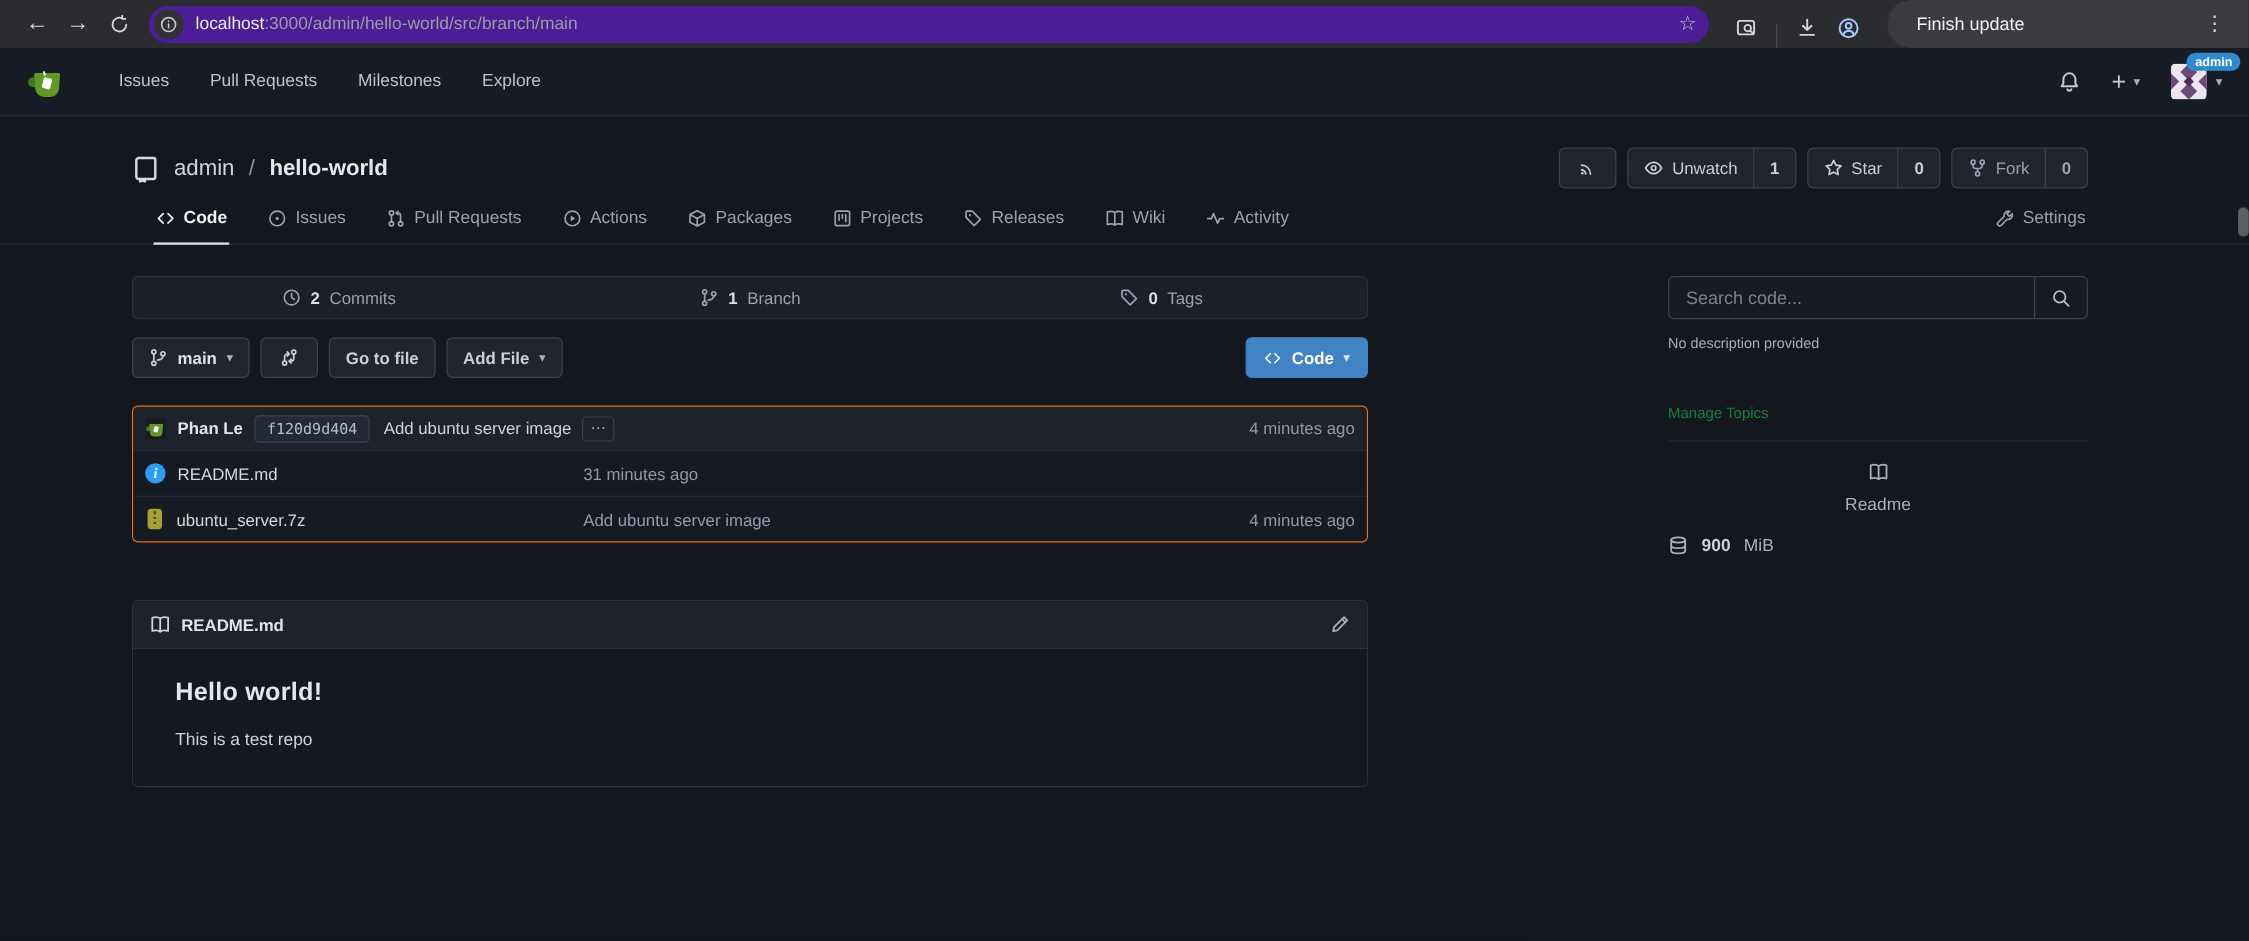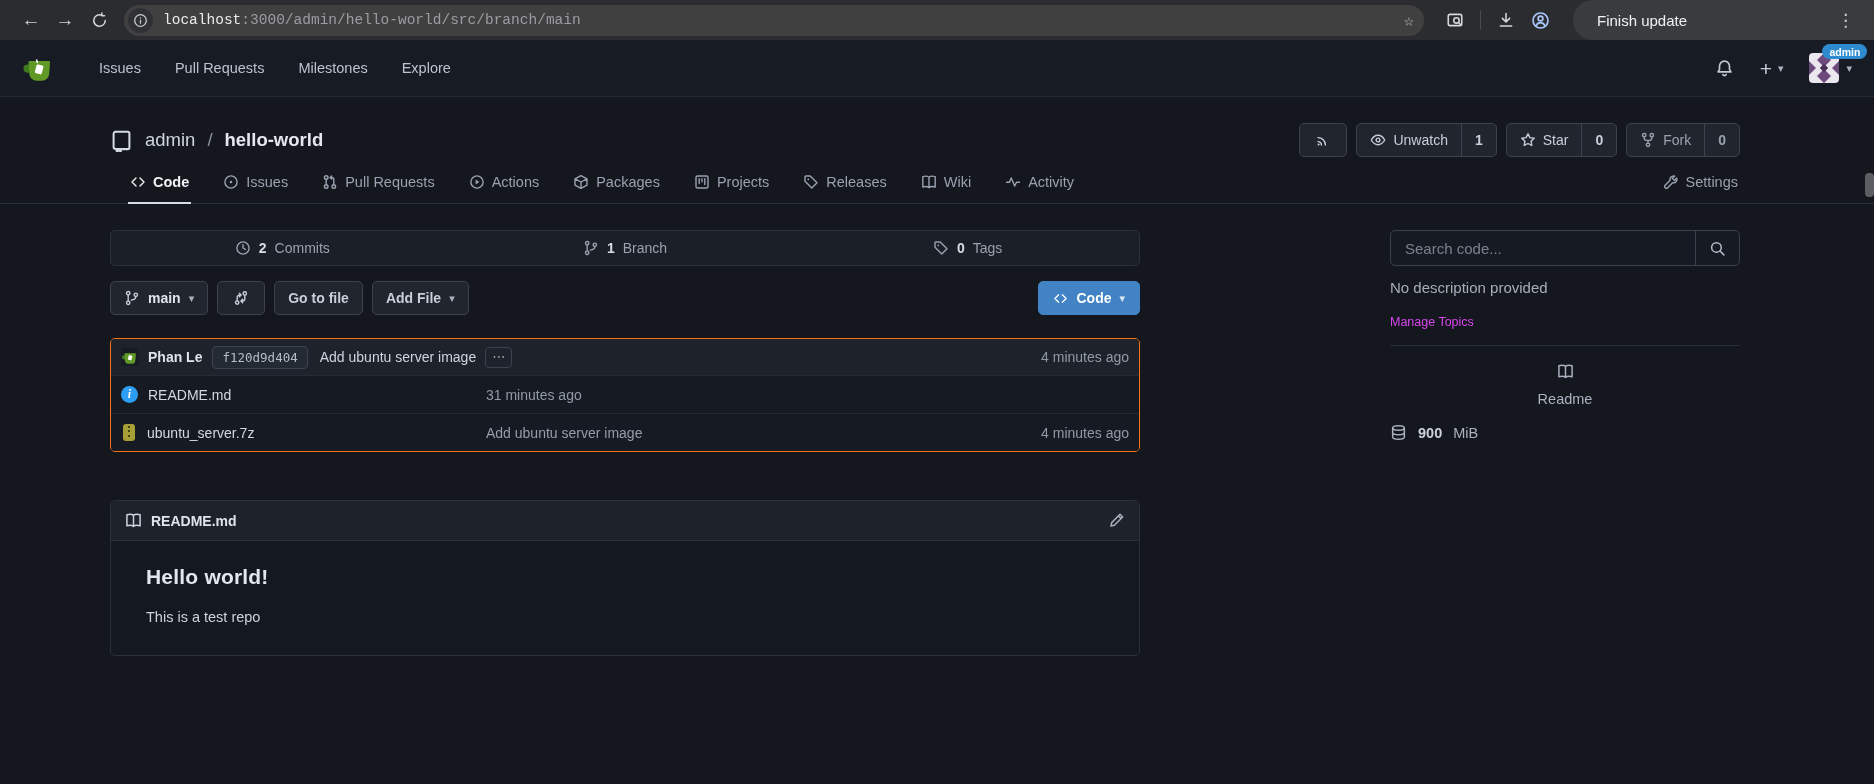--- a/index.html
+++ b/index.html
@@ -3,26 +3,26 @@
 <meta charset="utf-8">
 <style>
   * { margin:0; padding:0; box-sizing:border-box; }
   html,body { width:1874px; height:784px; overflow:hidden; }
   body { background:#14171e; font-family:"Liberation Sans","DejaVu Sans",sans-serif; color:#dbe0ea; font-size:14px; }
   .svgi { stroke:currentColor; fill:none; stroke-width:1.4; stroke-linecap:round; stroke-linejoin:round; display:block; }
 
   
   .browser-bar { height:40px; background:#2b2c2f; display:flex; align-items:center; padding:0 0 0 14px; }
   .nav-ico { width:34px; height:34px; display:flex; align-items:center; justify-content:center; color:#d6d7d9; font-size:19px; cursor:pointer; flex:0 0 auto; }
-  .address-pill { margin-left:8px; width:1300px; height:31px; background:#404040; border-radius:16px; display:flex; align-items:center; padding:0 10px 0 4px;font-family:Liberation Mono, monospace; }
+  .address-pill { margin-left:8px; width:1300px; height:31px; background:#4c1d95; border-radius:16px; display:flex; align-items:center; padding:0 10px 0 4px; }
   .info-circle { width:25px; height:25px; border-radius:50%; background:#303134; display:flex; align-items:center; justify-content:center; color:#c7c8ca; margin-right:10px; }
   .url { font-size:14.5px; color:#9b9da2; white-space:nowrap; overflow:hidden; flex:1; }
   .url .host { color:#e9eaec; }
   .bookmark { color:#c7c8ca; font-size:17px; margin-left:8px; }
-  .chrome-right { display:flex; align-items:center; margin-left:14px; flex:1; }
+  .chrome-right { display:flex; align-items:flex-end; margin-left:14px; flex:1; }
   .chrome-divider { width:1px; height:20px; background:#4a4b4e; margin:0 8px; }
   .profile-ico { color:#a8c7fa; }
   .finish-pill { margin-left:16px; height:40px; flex:1; background:#3a3b3e; border-radius:20px 0 0 20px; display:flex; align-items:center; padding:0 16px 0 24px; }
   .finish-label { color:#eef0f2; font-size:15px; }
   .kebab { margin-left:auto; color:#d6d7d9; font-size:17px; padding:0 4px; }
 
   
   .gitea-nav { height:57px; background:#171b24; border-bottom:1px solid #252b35; display:flex; align-items:center; padding:0 22px; }
   .logo { width:34px; height:34px; margin-right:26px; }
   .nav-item { color:#bcc3cd; font-size:14.5px; padding:0 17px; cursor:pointer; }
@@ -96,22 +96,22 @@
   .readme-body { background:#14181f; border-radius:0 0 5px 5px; padding:24px 35px 30px; }
   .readme-body h1 { font-size:21px; color:#e2e6ed; margin-bottom:20px; letter-spacing:.2px; }
   .readme-body p { font-size:14.5px; color:#ced4dd; }
 
   
   .search-box { height:36px; border:1px solid #3a414d; background:#161a22; border-radius:5px; display:flex; align-items:stretch; overflow:hidden; }
   .search-box input { flex:1; background:transparent; border:none; outline:none; color:#dbe0ea; font-size:15px; padding:0 14px; font-family:inherit; }
   .search-box input::placeholder { color:#7a828e; }
   .search-btn { width:44px; border-left:1px solid #3a414d; display:flex; align-items:center; justify-content:center; color:#b6bdc8; cursor:pointer; }
   .desc-title { margin-top:24px; font-size:15.5px; font-weight:bold; color:#e4e8ee; }
-  .desc-empty { margin-top:13px; font-size:15px; color:#a6aeba; }
-  .manage-topics { margin-top:19px; font-size:12.5px; color:#d946ef; cursor:pointer; }
+  .desc-empty { margin-top:13px; font-size:12px; color:#a6aeba; }
+  .manage-topics { margin-top:44px; font-size:12.5px; color:#15803d; cursor:pointer; }
   .side-divider { margin-top:16px; border-top:1px solid #262c36; }
   .meta-row { margin-top:17px; display:flex; align-items:center; gap:11px; font-size:14.5px; color:#a9b2be; }
   .meta-row b { color:#ccd2db; }
   .meta-row.link { cursor:pointer;flex-direction:column; }
 
   .scroll-thumb { position:fixed; right:0; top:173px; width:9px; height:24px; background:#5c5e63; border-radius:4px; }
 </style>
 </head>
 <body>
 

